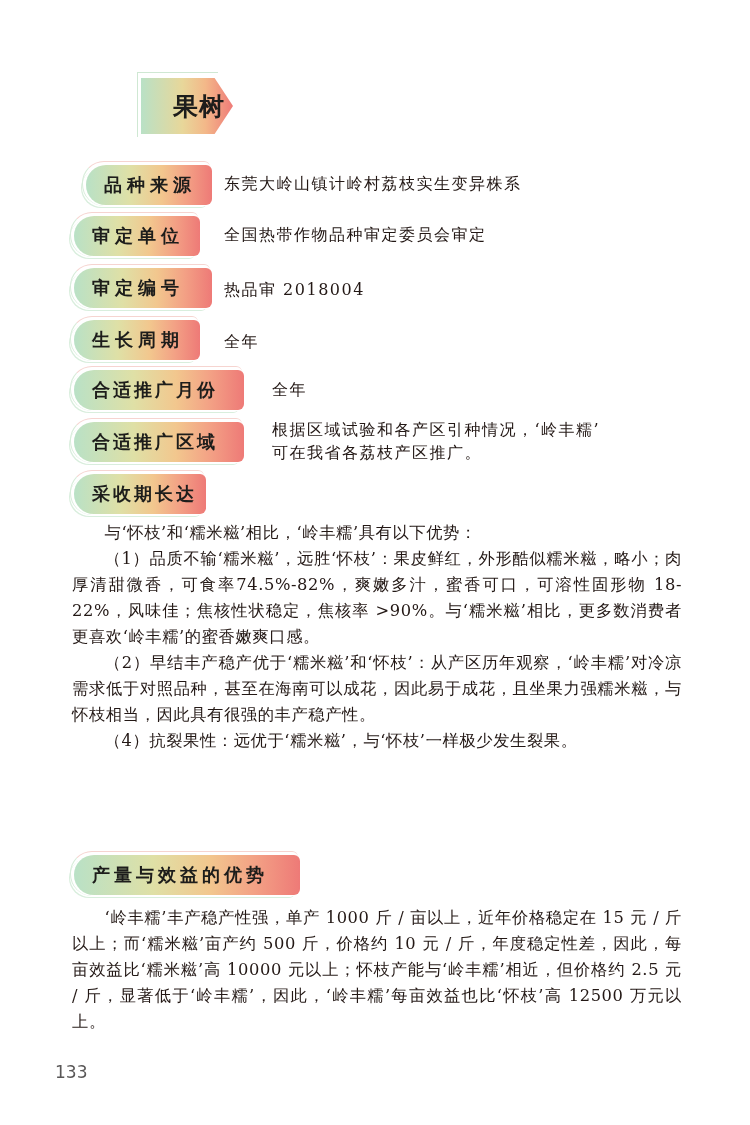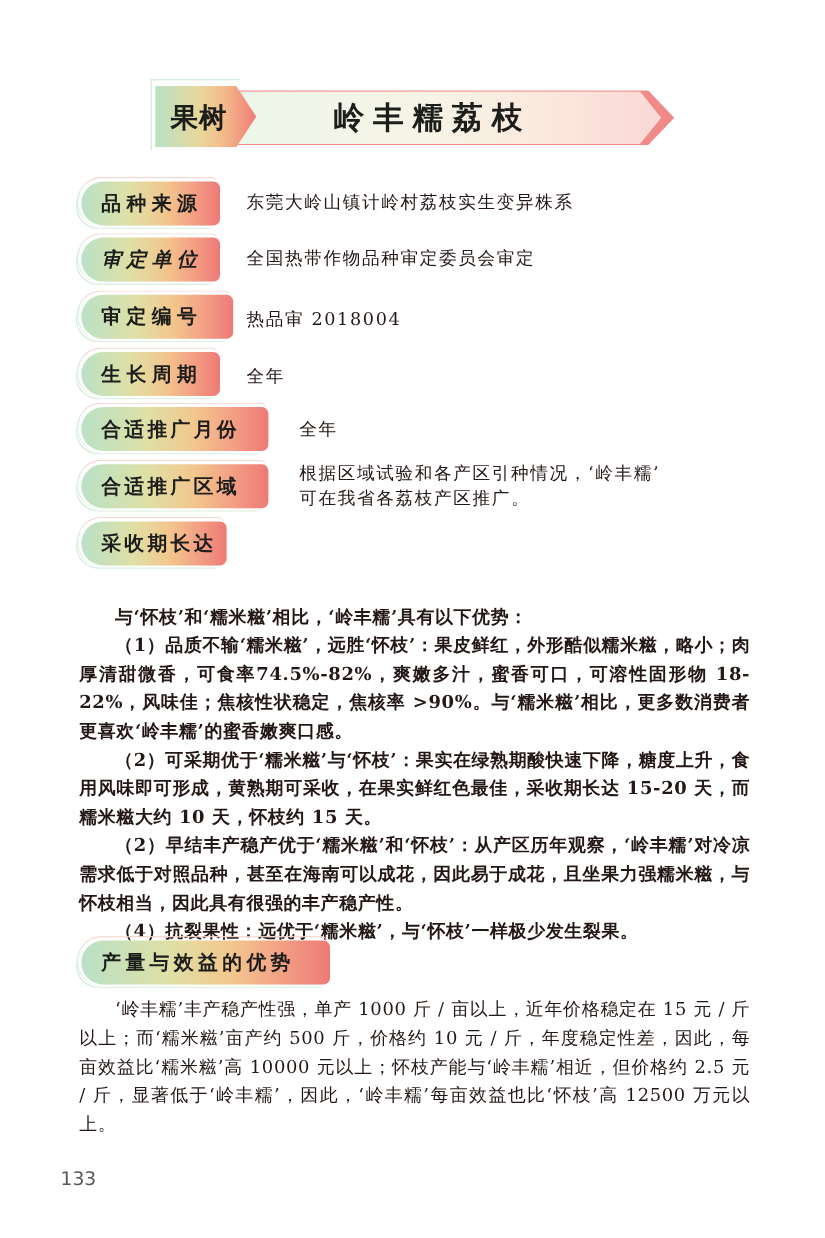--- a/index.html
+++ b/index.html
@@ -6,21 +6,21 @@
   body { width: 750px; height: 1125px; position: relative; overflow: hidden;
          font-family: "DejaVu Serif", "Liberation Serif", serif; color: #231815; }
 
   
   .banner { position: absolute; left: 137px; top: 72px; width: 480px; height: 66px; }
   .banner-frame { position: absolute; left: 0; top: 0; width: 80px; height: 64px;
                   border-top: 1px solid #cfe8d3; border-left: 1px solid #cfe8d3; }
   .banner-cat { position: absolute; left: 4px; top: 6px; width: 92px; height: 56px;
                 background: linear-gradient(90deg, #b9e1c6 0%, #e8d79a 45%, #f3b889 70%, #ef7b78 100%);
                 clip-path: polygon(0 0, 80% 0, 100% 50%, 80% 100%, 0 100%);
-                display: flex; align-items: center; padding-left: 14px; box-sizing: border-box; }
+                display: flex; align-items: center; padding-left: 32px; box-sizing: border-box; }
   .banner-cat span { font-family: "DejaVu Sans", sans-serif; font-weight: bold; font-size: 25px; color: #1d1d1b; letter-spacing: 1px; }
   .banner-main { position: absolute; left: 78px; top: 10px; width: 398px; height: 50px; }
   .banner-main .shadow { position: absolute; left: 0; top: 0; width: 100%; height: 100%;
                 background: #ef8a88;
                 clip-path: polygon(0 0, 94% 0, 100% 50%, 94% 100%, 0 100%); }
   .banner-main .fill { position: absolute; left: 0; top: 1px; width: 97%; height: 48px;
                 background: linear-gradient(90deg, #edf6ea 0%, #f6f4e6 45%, #fbe7dd 75%, #fad8d6 100%);
                 clip-path: polygon(0 0, 95% 0, 100% 50%, 95% 100%, 0 100%);
                 display: flex; align-items: center; justify-content: center; }
   .banner-main .fill span { font-family: "DejaVu Sans", sans-serif; font-weight: bold; font-size: 28px;
@@ -42,39 +42,33 @@
           letter-spacing: 0.6px; color: #231815; }
   .para p { margin: 0; }
   .indent { text-indent: 2em; }
   .page-num { position: absolute; left: 55px; top: 1062px; font-family: "DejaVu Sans", sans-serif; font-size: 17px; color: #595757; }
 </style>
 </head>
 <body>
 
 <div class="banner">
   <div class="banner-frame"></div>
-  <div class="banner-main">
-    <div class="shadow"></div>
-    <div class="fill">
-      <span>岭丰糯荔枝</span>
-    </div>
-  </div>
   <div class="banner-cat">
     <span>果树</span>
   </div>
 </div>
 
-<div class="row" style="top:165px;">
+<div class="row" style="top:165px;margin-left:12px;">
   <div class="pill" style="width:126px;">
     <span>品种来源</span>
   </div>
 </div>
 <div class="value" style="left:224px; top:174px;">东莞大岭山镇计岭村荔枝实生变异株系</div>
 
-<div class="row" style="top:216px;font-style:italic;">
+<div class="row" style="top:216px;">
   <div class="pill" style="width:126px;">
     <span>审定单位</span>
   </div>
 </div>
 <div class="value" style="left:224px; top:225px;">全国热带作物品种审定委员会审定</div>
 
 <div class="row" style="top:268px;">
   <div class="pill" style="width:138px;">
     <span>审定编号</span>
   </div>
@@ -102,24 +96,23 @@
 </div>
 <div class="value" style="left:272px; top:420px;">根据区域试验和各产区引种情况，‘岭丰糯’</div>
 <div class="value" style="left:272px; top:443px;">可在我省各荔枝产区推广。</div>
 
 <div class="row" style="top:474px;">
   <div class="pill" style="width:132px;">
     <span style="letter-spacing:3px;">采收期长达</span>
   </div>
 </div>
 
-<div class="para" style="top:548px;font-weight:bold;">
+<div class="para" style="top:520px;">
   <p class="indent">与‘怀枝’和‘糯米糍’相比，‘岭丰糯’具有以下优势：</p>
   <p class="indent">（1）品质不输‘糯米糍’，远胜‘怀枝’：果皮鲜红，外形酷似糯米糍，略小；肉厚清甜微香，可食率74.5%-82%，爽嫩多汁，蜜香可口，可溶性固形物 18-22%，风味佳；焦核性状稳定，焦核率 &gt;90%。与‘糯米糍’相比，更多数消费者更喜欢‘岭丰糯’的蜜香嫩爽口感。</p>
-  <p class="indent">（2）可采期优于‘糯米糍’与‘怀枝’：果实在绿熟期酸快速下降，糖度上升，食用风味即可形成，黄熟期可采收，在果实鲜红色最佳，采收期长达 15-20 天，而糯米糍大约 10 天，怀枝约 15 天。</p>
   <p class="indent">（2）早结丰产稳产优于‘糯米糍’和‘怀枝’：从产区历年观察，‘岭丰糯’对冷凉需求低于对照品种，甚至在海南可以成花，因此易于成花，且坐果力强糯米糍，与怀枝相当，因此具有很强的丰产稳产性。</p>
   <p class="indent">（4）抗裂果性：远优于‘糯米糍’，与‘怀枝’一样极少发生裂果。</p>
 </div>
 
 <div class="row" style="top:855px;">
   <div class="pill" style="width:226px;">
     <span style="letter-spacing:4px;">产量与效益的优势</span>
   </div>
 </div>
 

